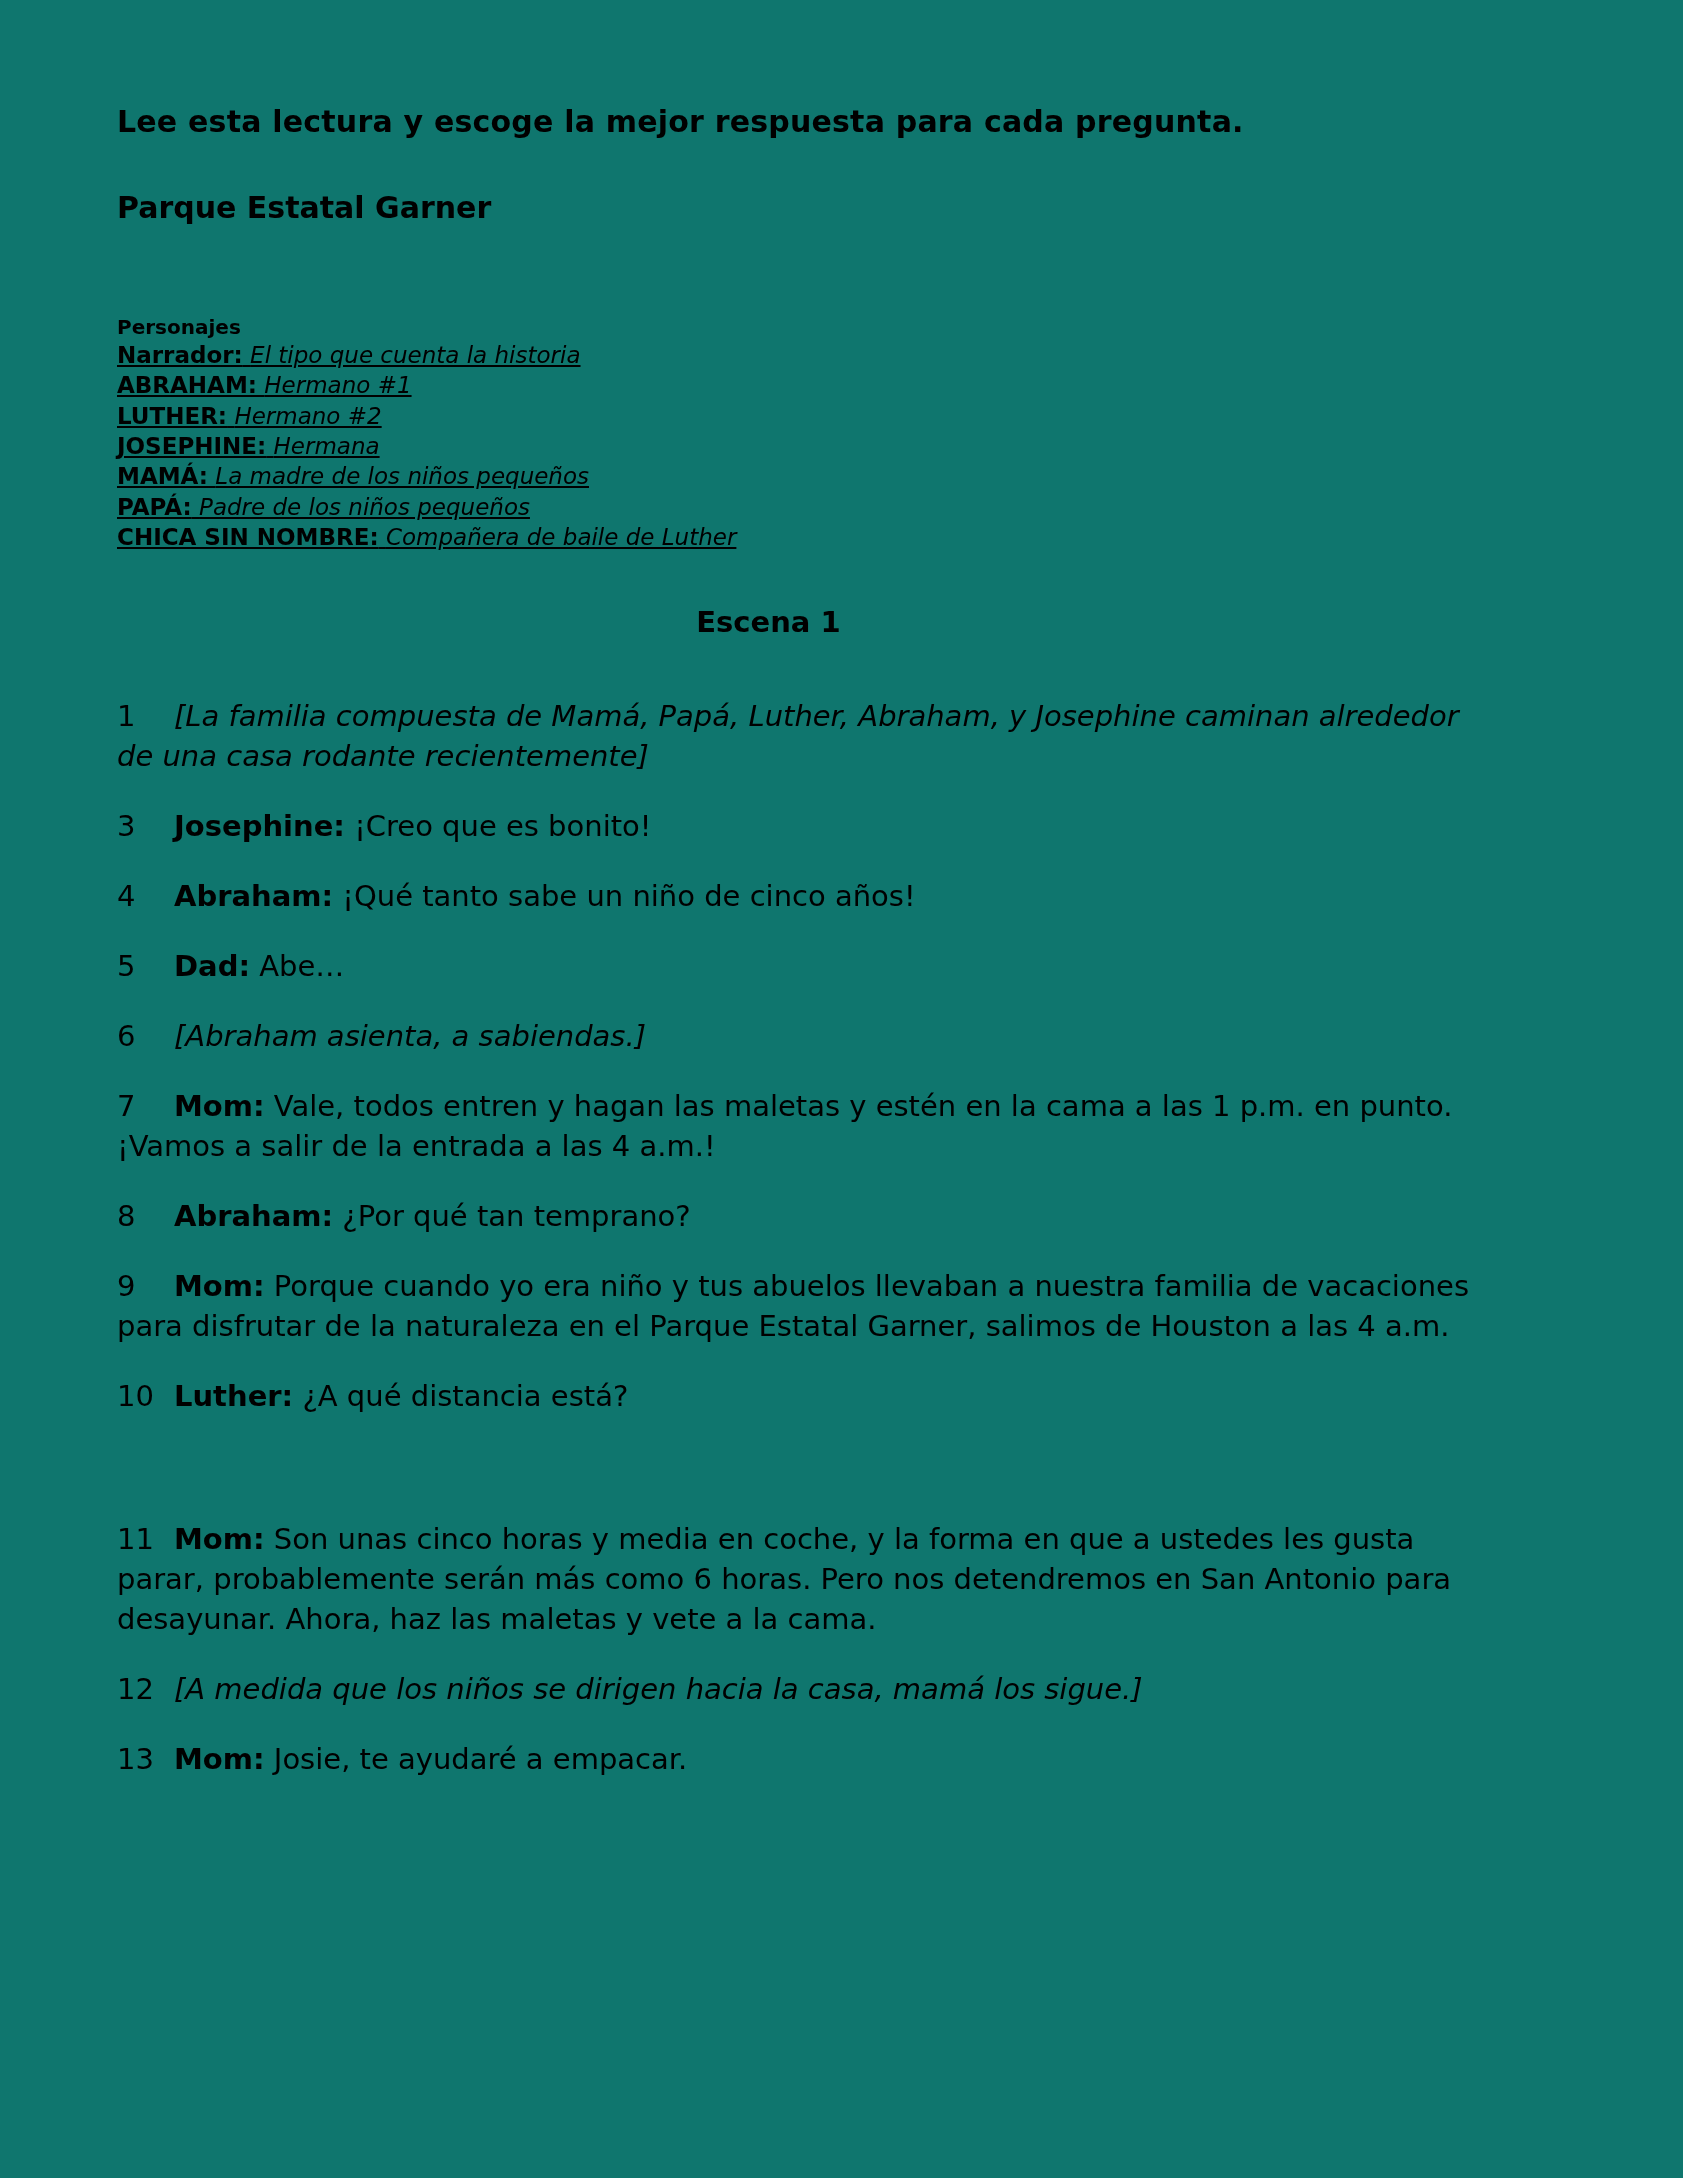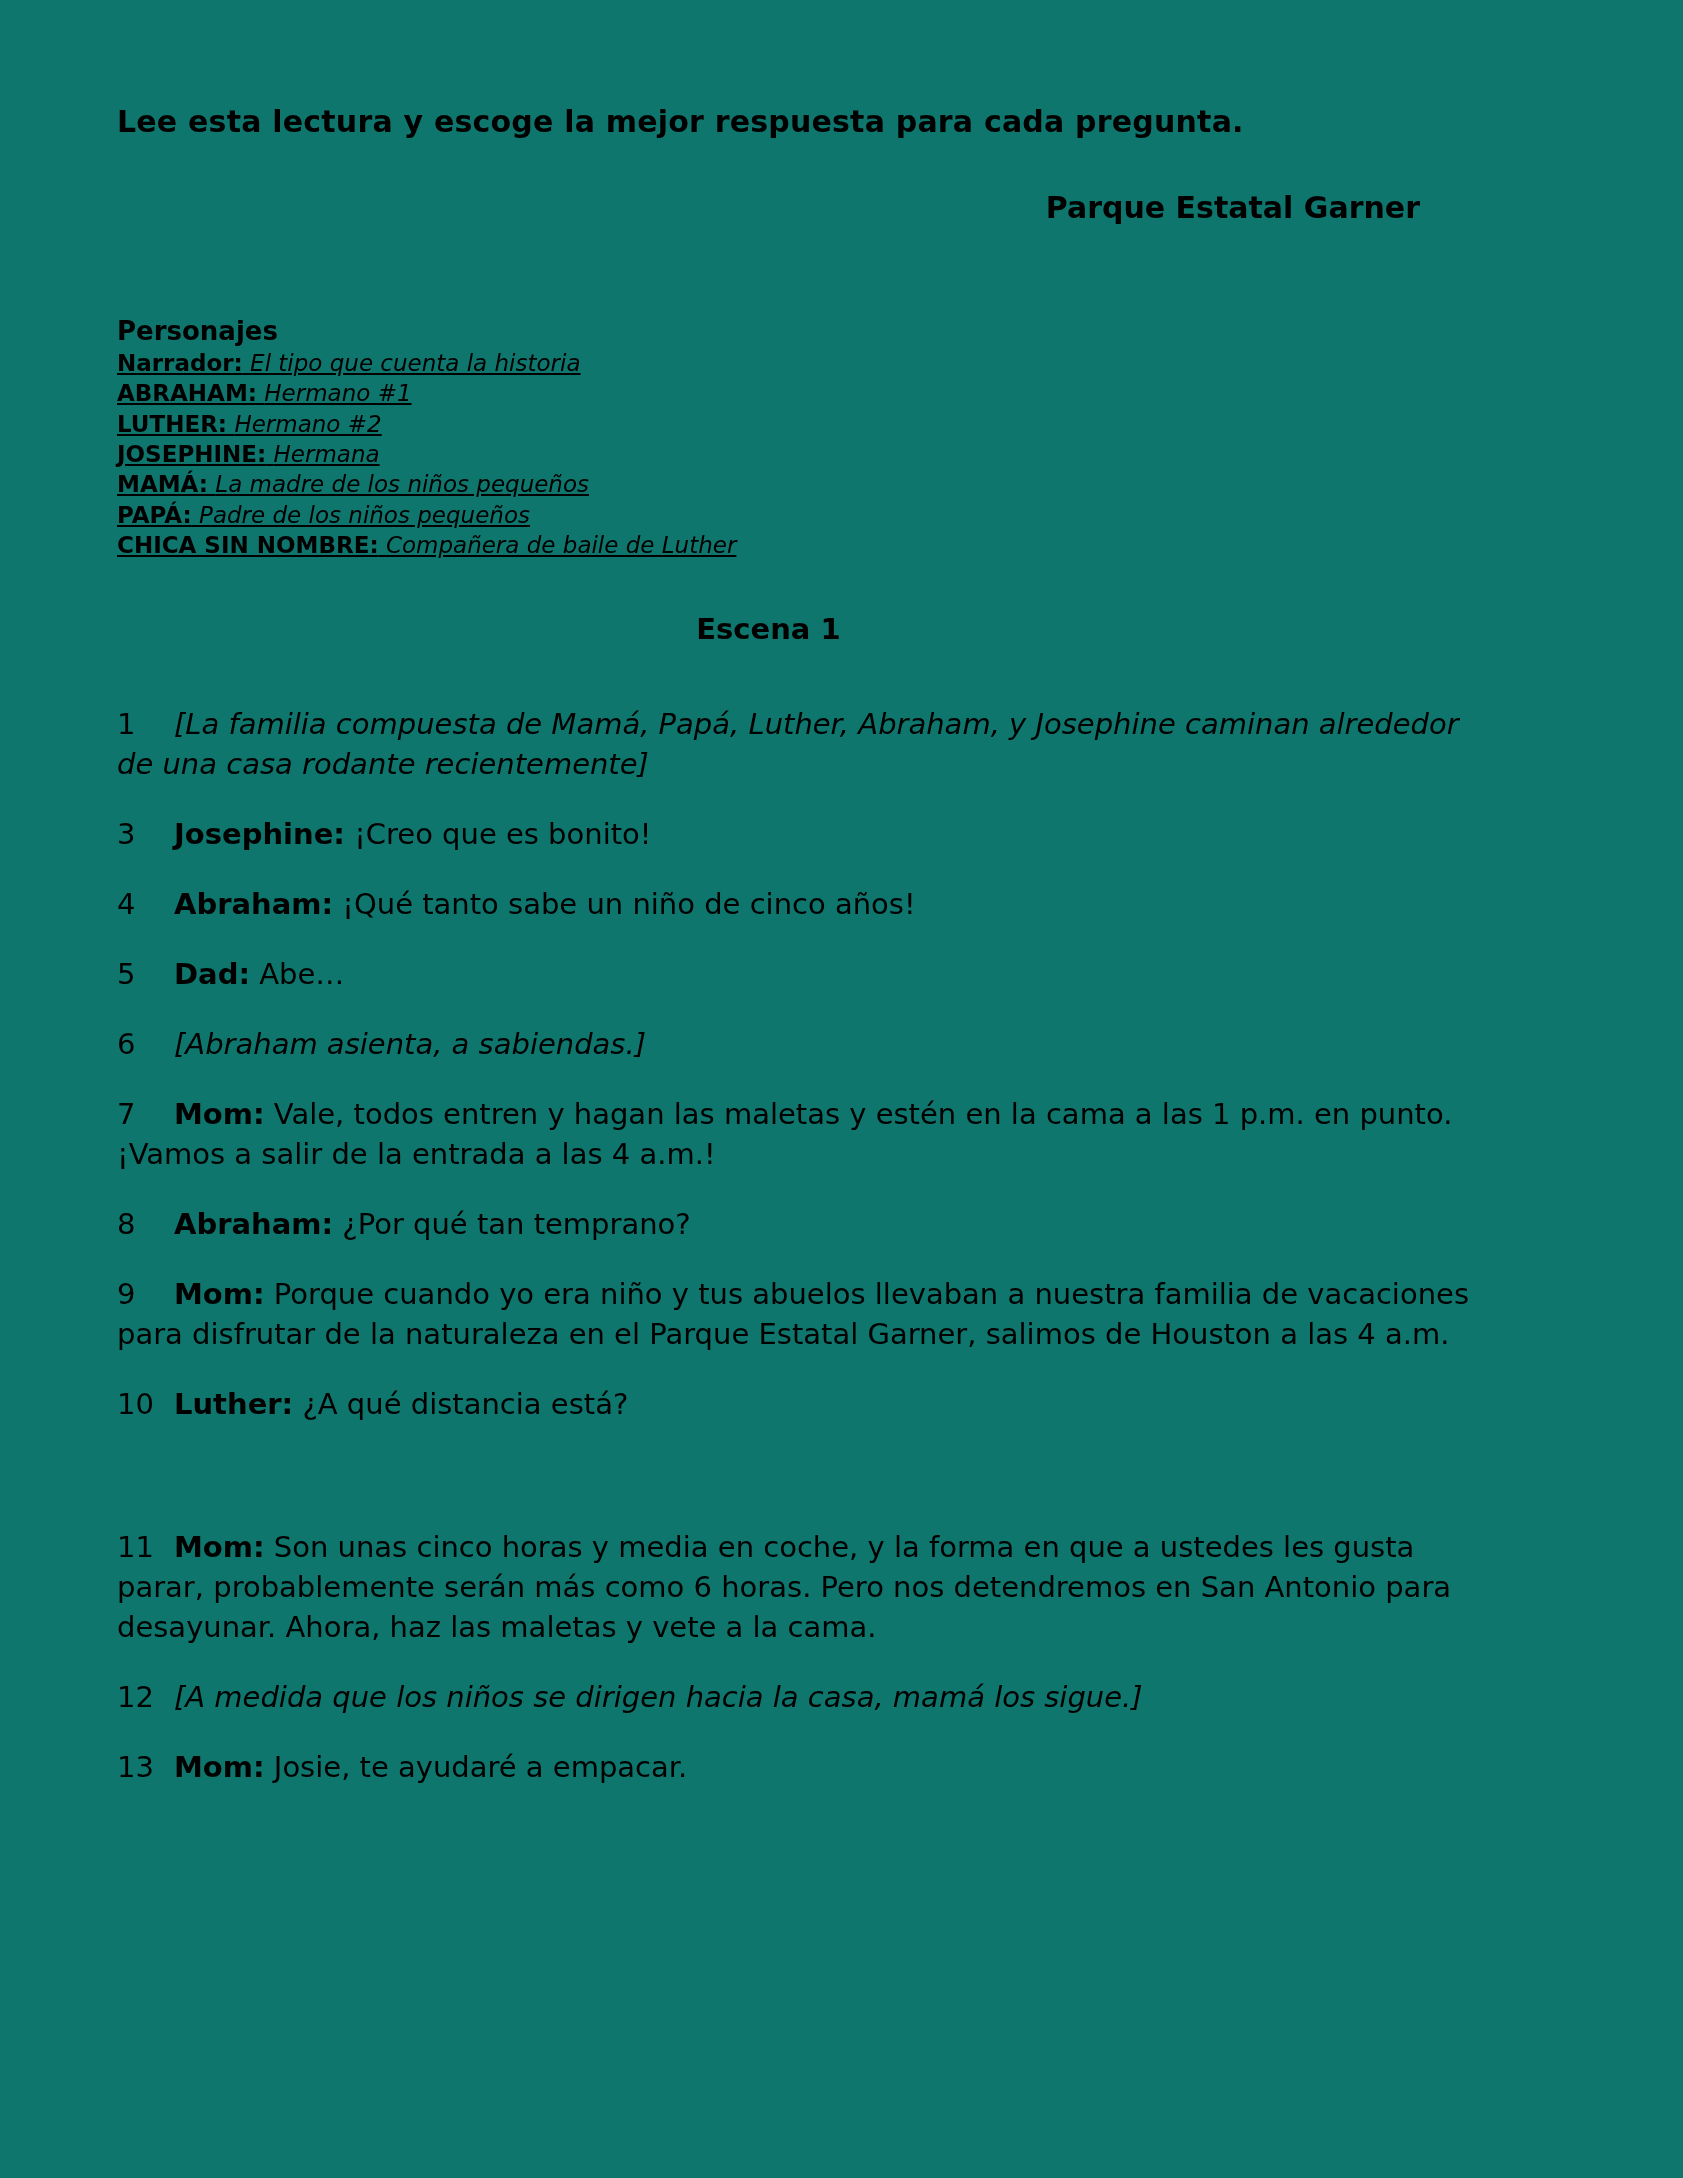--- a/index.html
+++ b/index.html
@@ -25,30 +25,30 @@
     font-size: 30px;
     font-weight: bold;
     line-height: 1.26;
     letter-spacing: 0.2px;
     margin: 0 0 48px 0;
     text-align: left;
   }
   .doc-subtitle {
     font-size: 30px;
     font-weight: bold;
-    text-align: right;
+    text-align: left;
     line-height: 1.26;
     margin: 0 0 87px 0;
     padding-right: 69px;
   }
   .cast {
     margin: 0 0 51px 0;
   }
   .cast-heading {
-    font-size: 26px;
+    font-size: 20px;
     font-weight: bold;
     line-height: 1.32;
     margin: 0;
   }
   .cast-line {
     font-size: 23px;
     line-height: 1.32;
     margin: 0;
     white-space: nowrap;
     text-decoration: underline;

